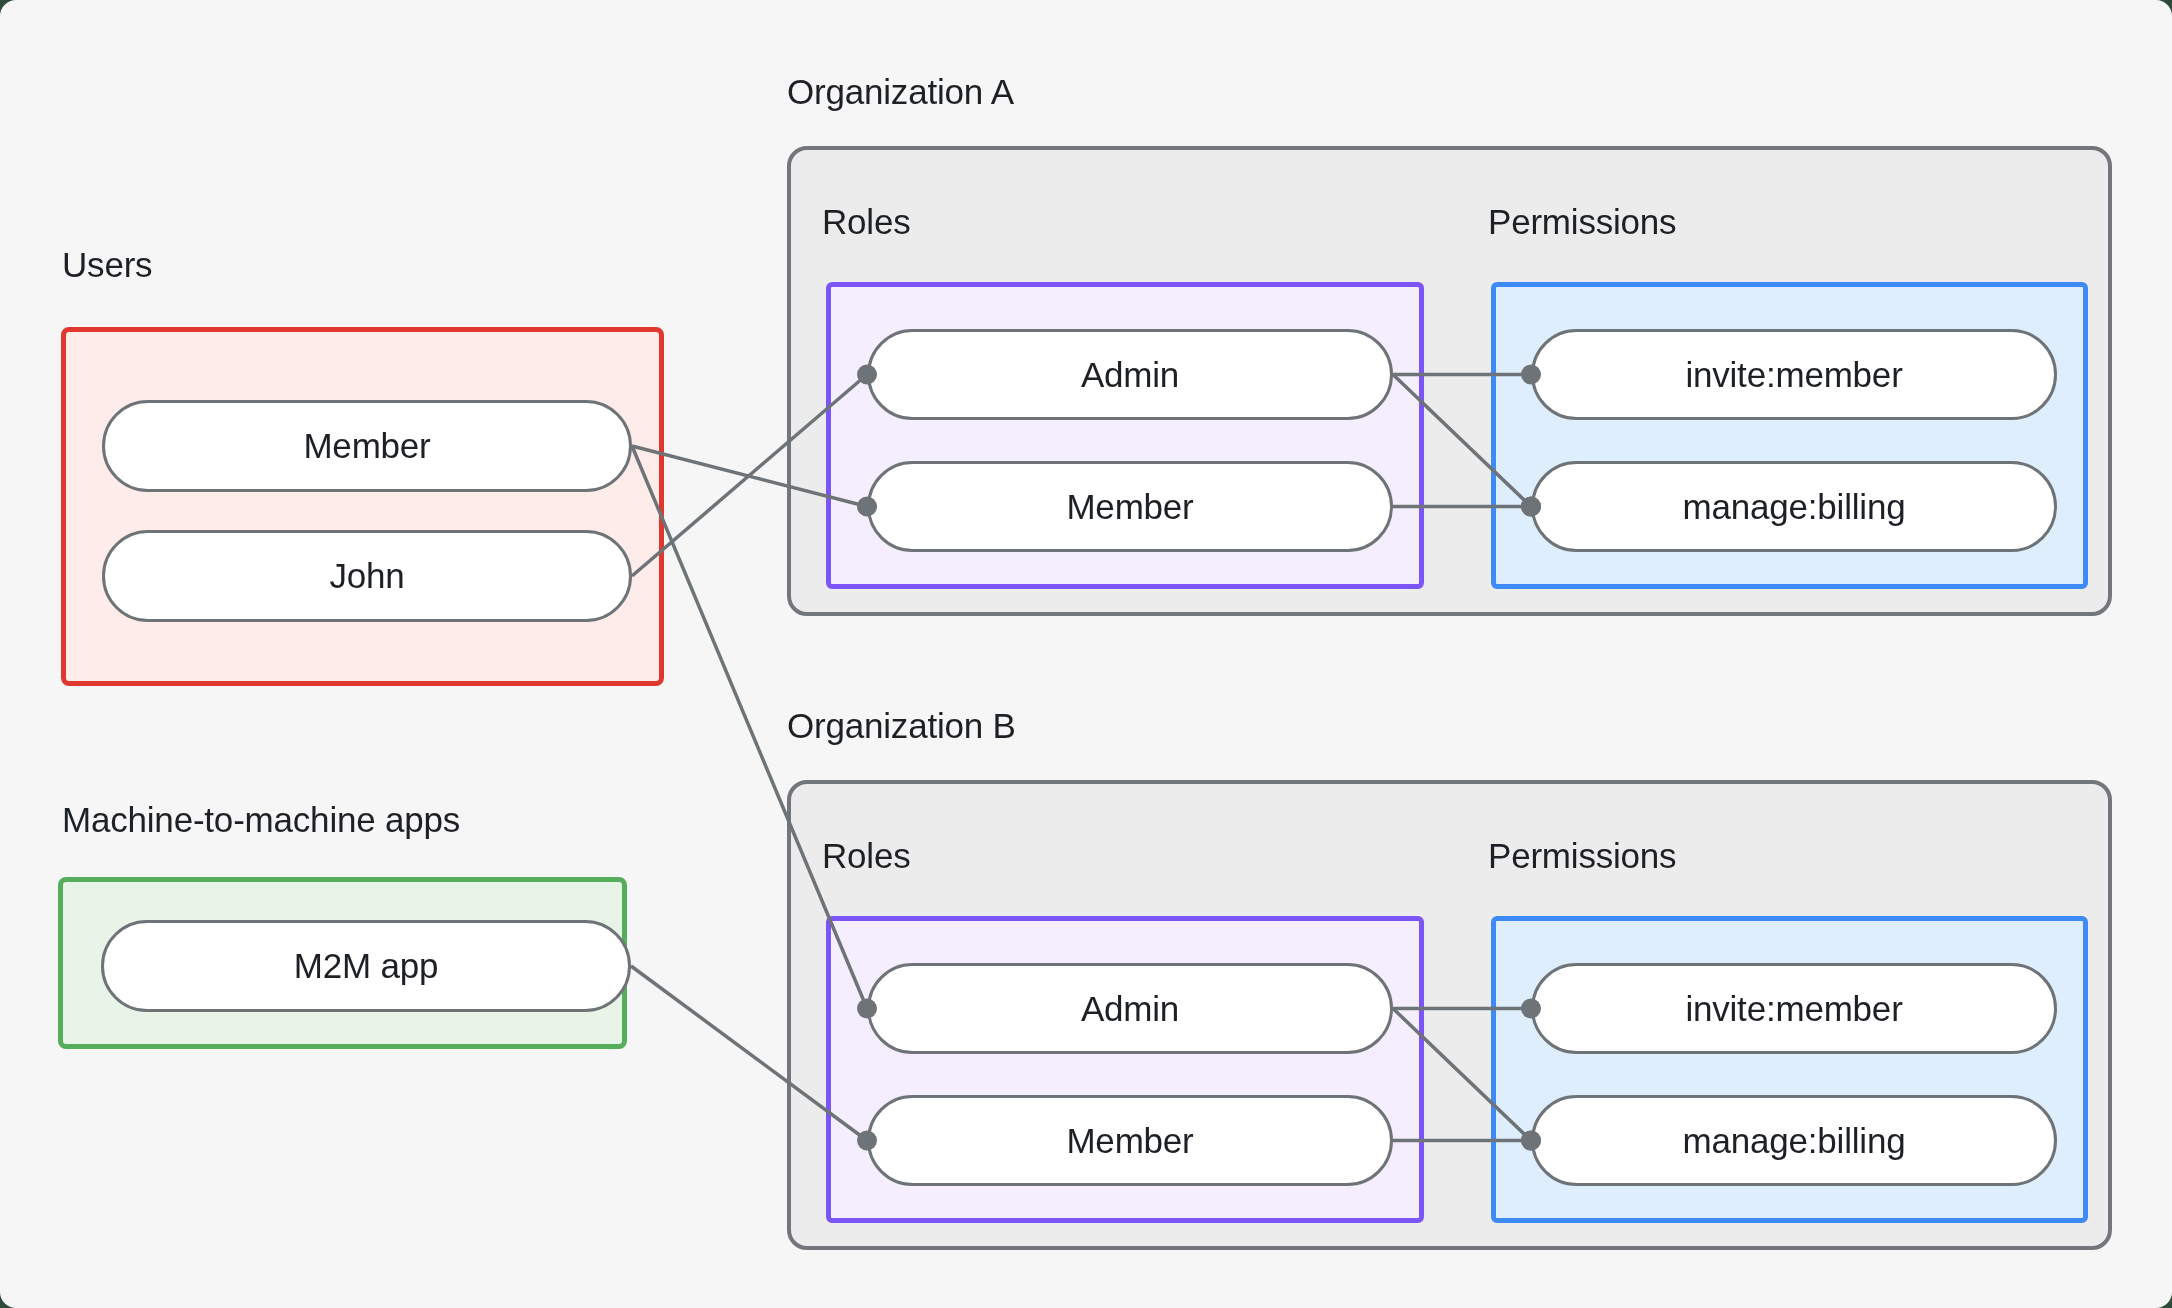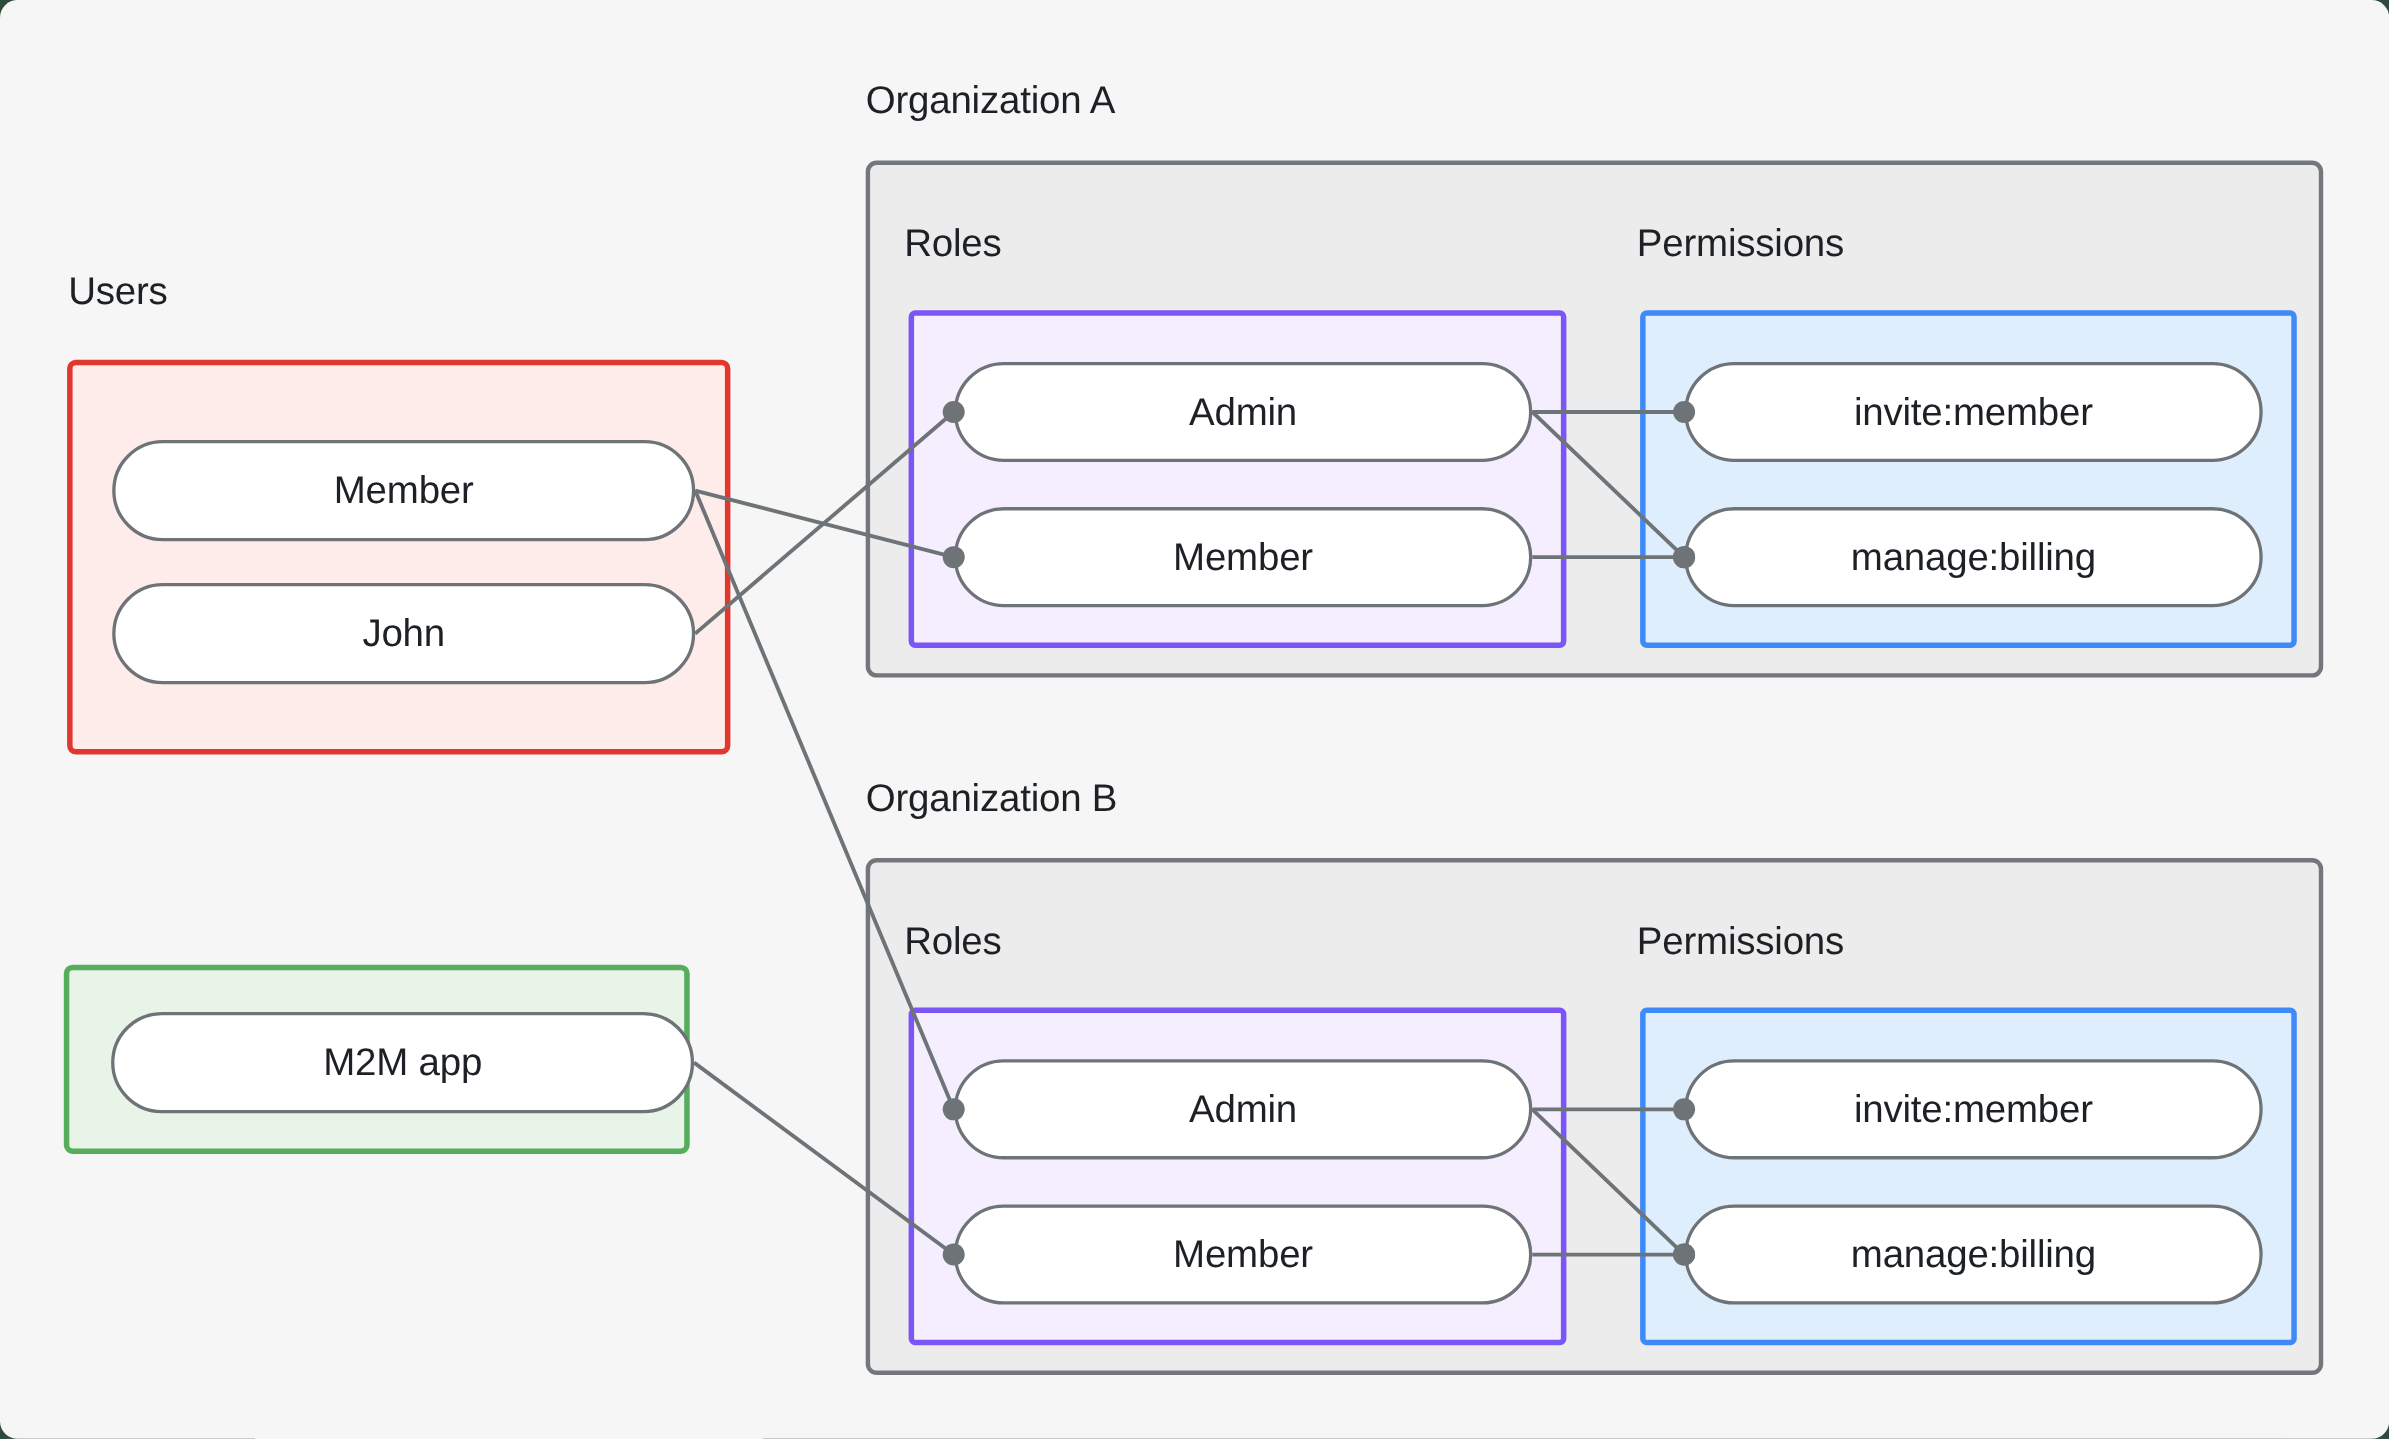--- a/index.html
+++ b/index.html
@@ -42,21 +42,21 @@
     background: var(--apps_fill, #e7f4e7);
     border: 5px solid var(--apps_border, #56ad5c);
   }
   .org-box {
     position: absolute;
     box-sizing: border-box;
     left: 787px;
     width: 1325px; height: 470px;
     background: var(--org_fill, #ececec);
     border: 4px solid var(--org_border, #73777b);
-    border-radius: 10px;
+    border-radius: 20px;
   }
   .org-a { top: 146px; }
   .org-b { top: 780px; }
   .inner-label {
     position: absolute;
     top: 50px;
     font-size: 35px;
     line-height: 44px;
     letter-spacing: -0.2px;
     color: var(--text, #1d2125);
@@ -127,20 +127,21 @@
 <body>
 
 <div class="canvas">
 
   <div class="section-label" style="left:62px; top:243px;text-align:right;">Users</div>
   <div class="group-box users-box">
     <div class="pill pill-user-0">Member</div>
     <div class="pill pill-user-1">John</div>
   </div>
 
+  <div class="section-label" style="left:62px; top:798px;">Machine-to-machine apps</div>
   <div class="group-box apps-box">
     <div class="pill">M2M app</div>
   </div>
 
   <div class="section-label" style="left:787px; top:70px;">Organization A</div>
   <div class="org-box org-a">
     <div class="inner-label roles-label">Roles</div>
     <div class="roles-box">
       <div class="pill pill-row-0">Admin</div>
       <div class="pill pill-row-1">Member</div>

